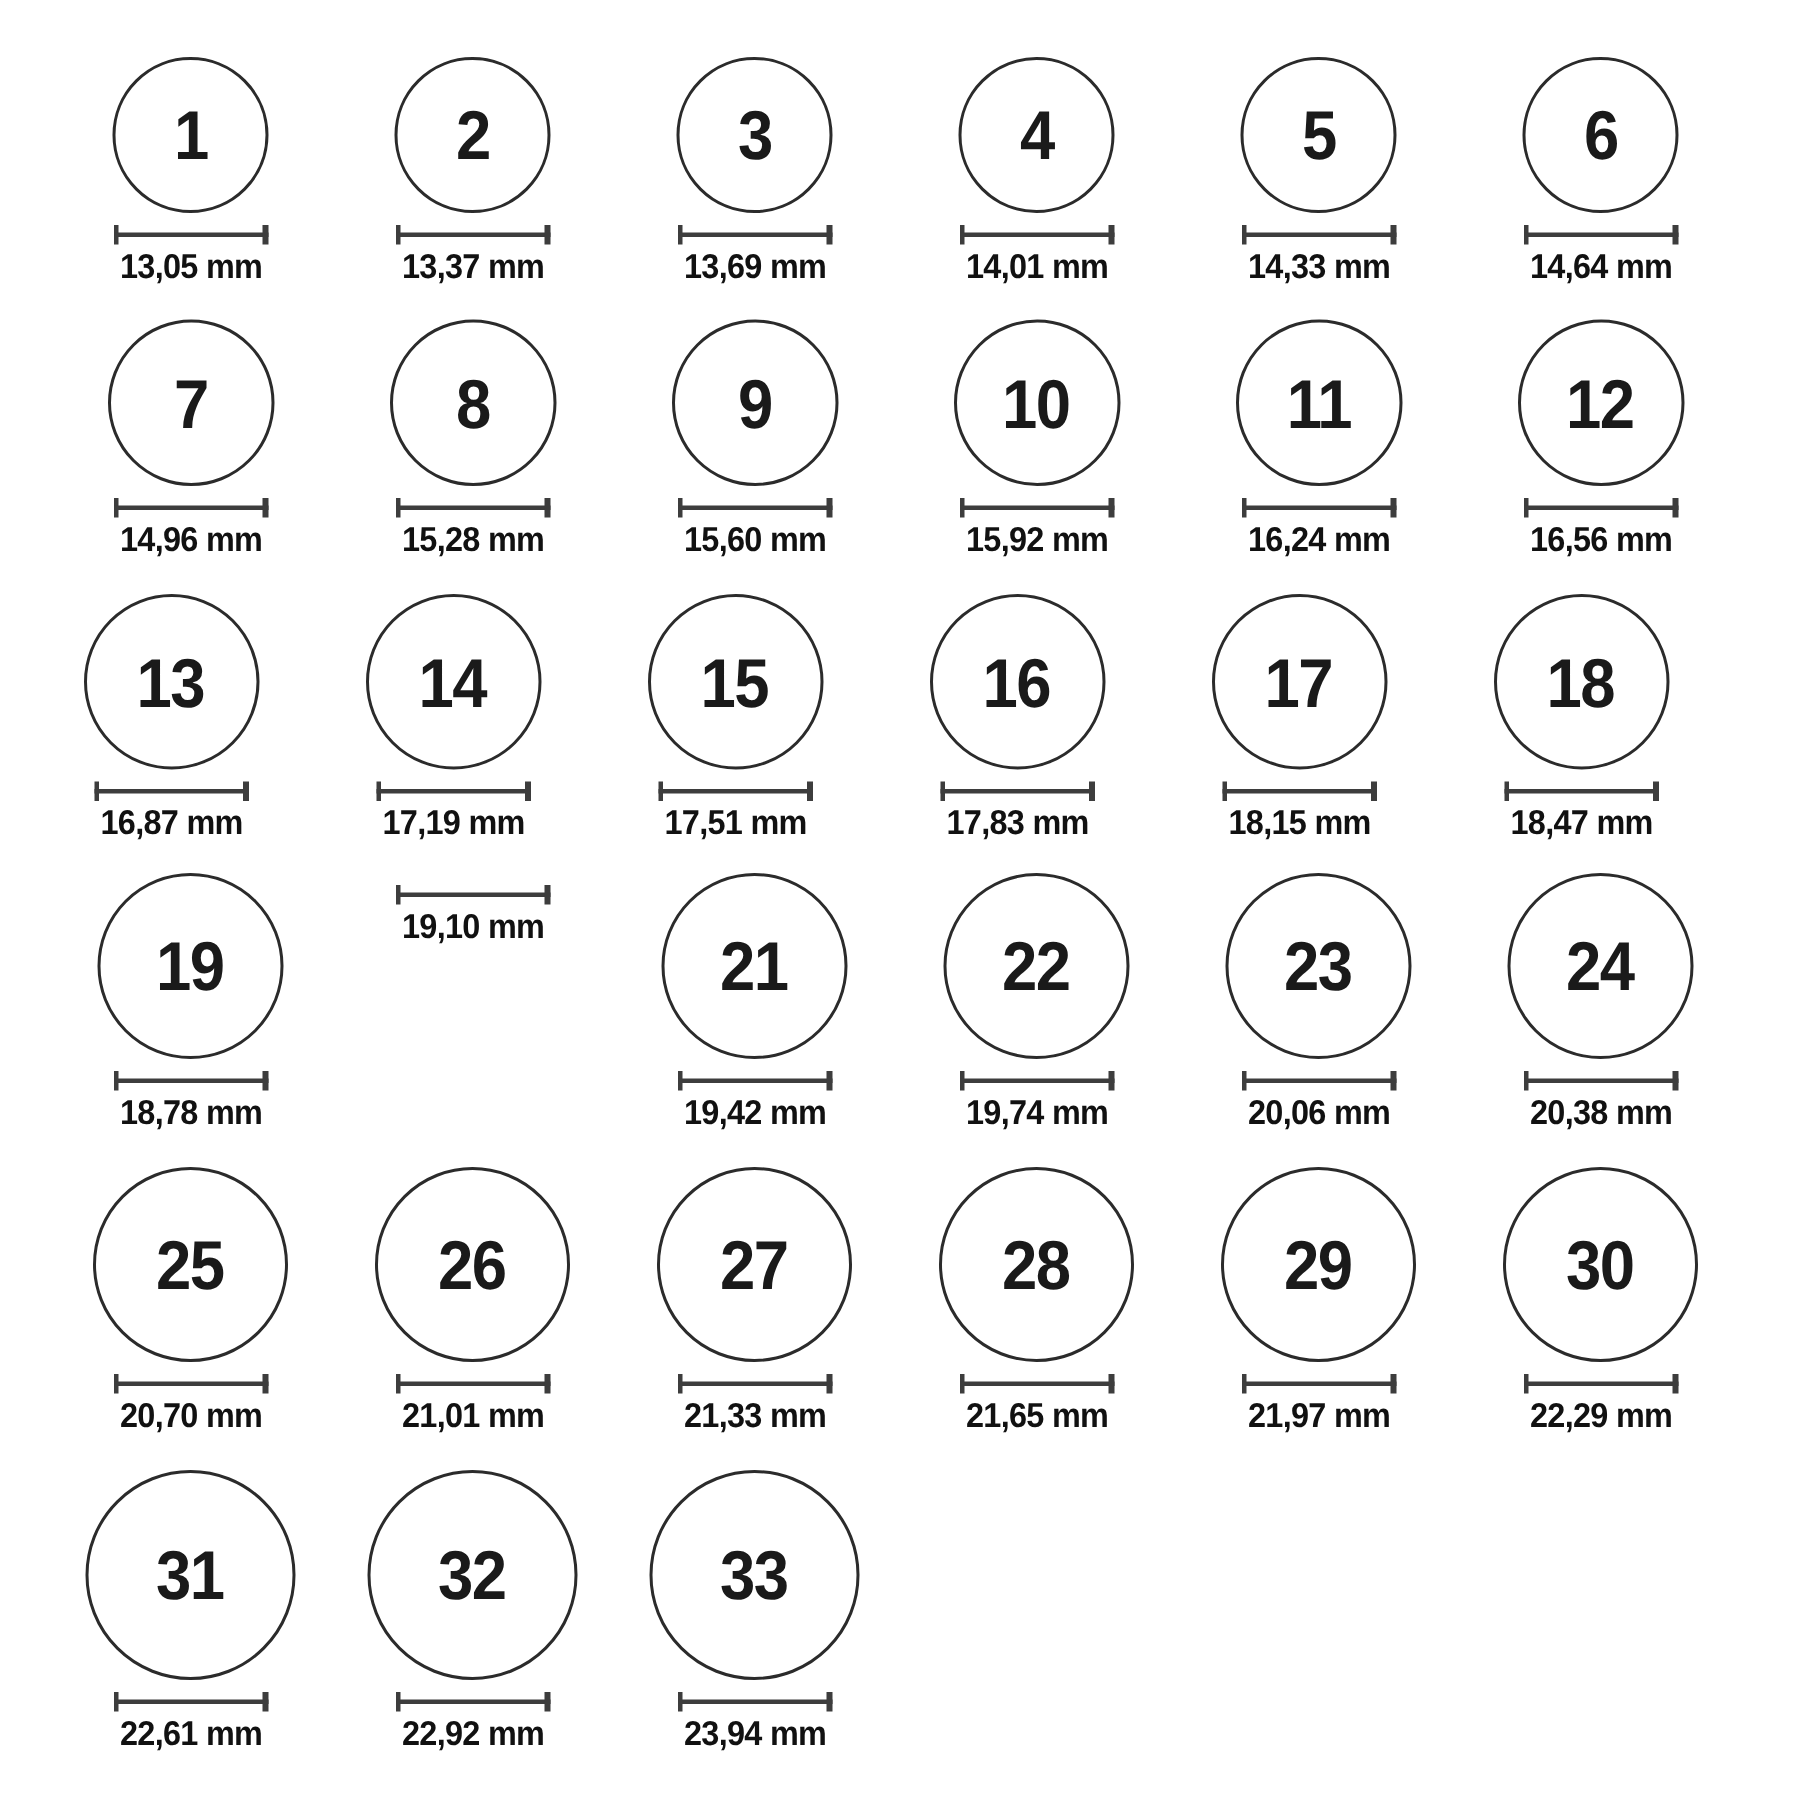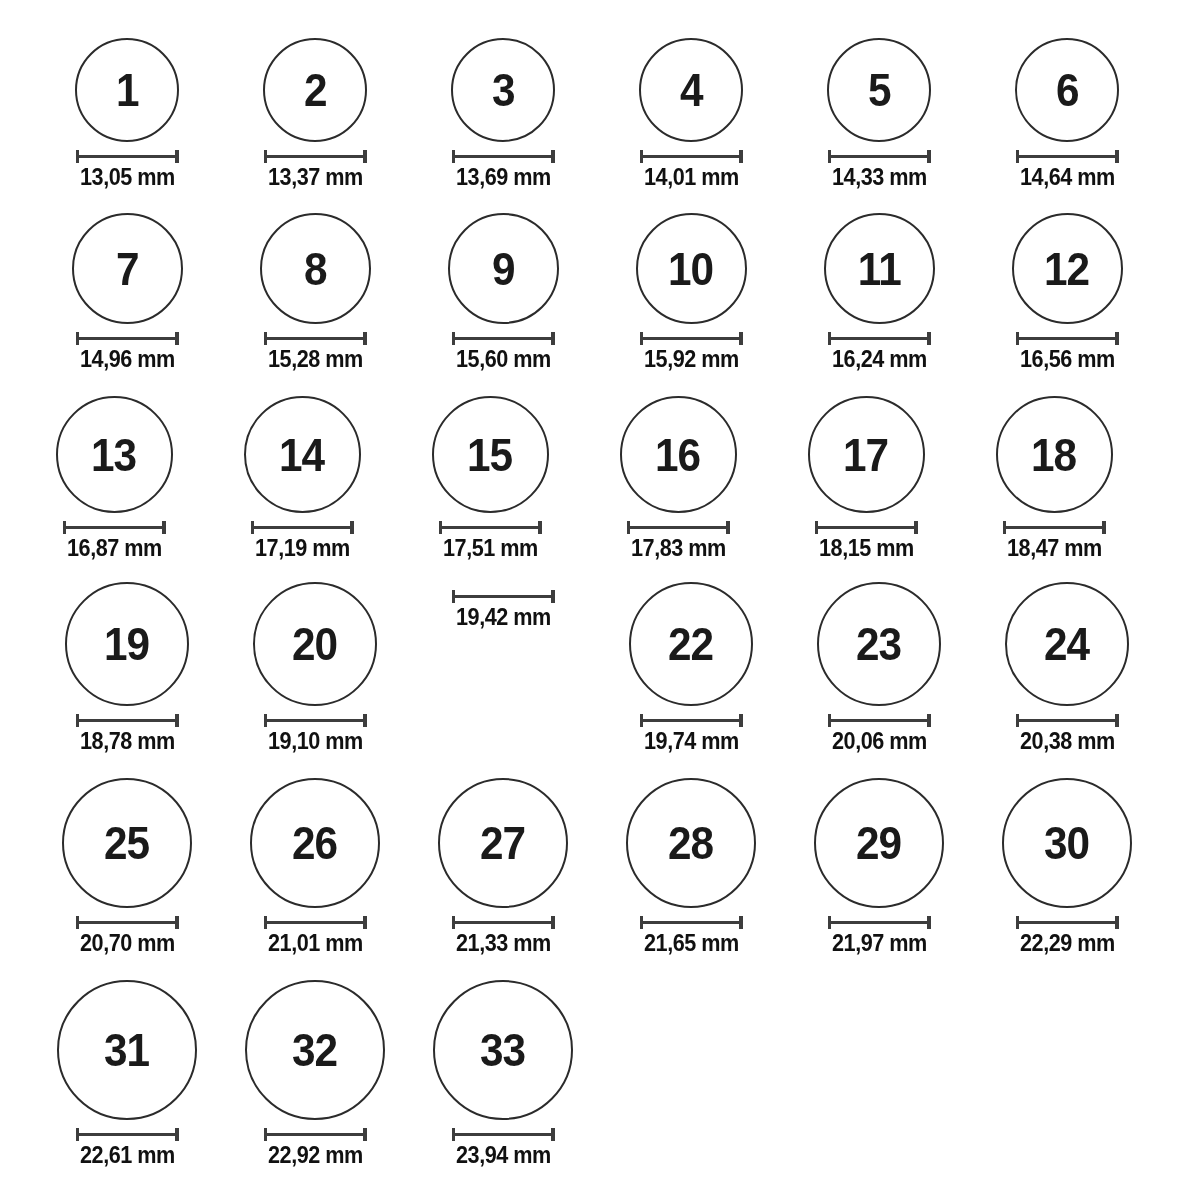--- a/index.html
+++ b/index.html
@@ -324,32 +324,32 @@
     </div>
     <div class="measure">
       <span class="tick left"></span>
       <span class="bar"></span>
       <span class="tick right"></span>
     </div>
     <div class="label">18,78 mm</div>
   </div>
 
   <div class="cell">
-    <div class="circle">
-      <span class="num">20</span>
-    </div>
     <div class="measure">
       <span class="tick left"></span>
       <span class="bar"></span>
       <span class="tick right"></span>
     </div>
     <div class="label">19,10 mm</div>
   </div>
 
   <div class="cell">
+    <div class="circle">
+      <span class="num">21</span>
+    </div>
     <div class="measure">
       <span class="tick left"></span>
       <span class="bar"></span>
       <span class="tick right"></span>
     </div>
     <div class="label">19,42 mm</div>
   </div>
 
   <div class="cell">
     <div class="circle">

